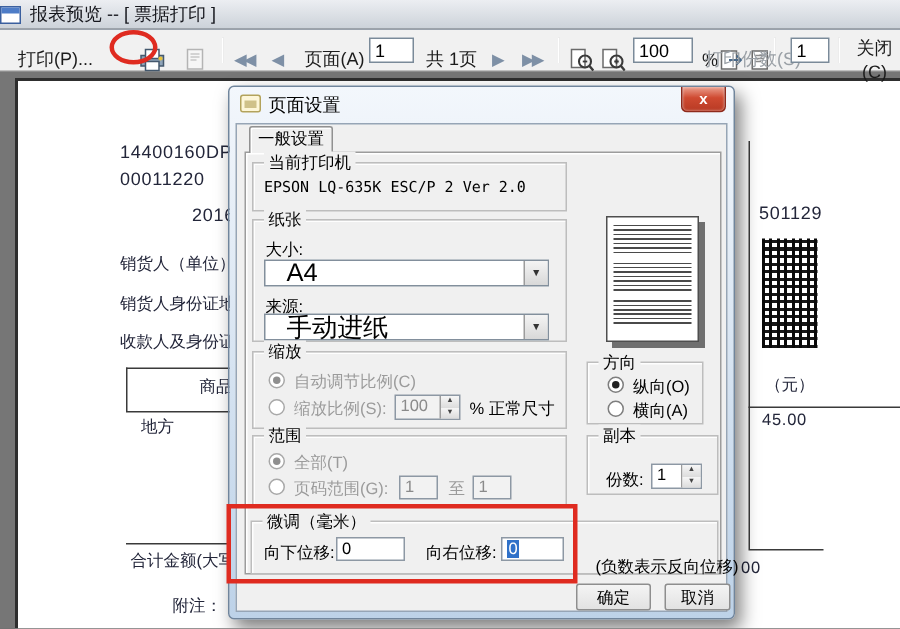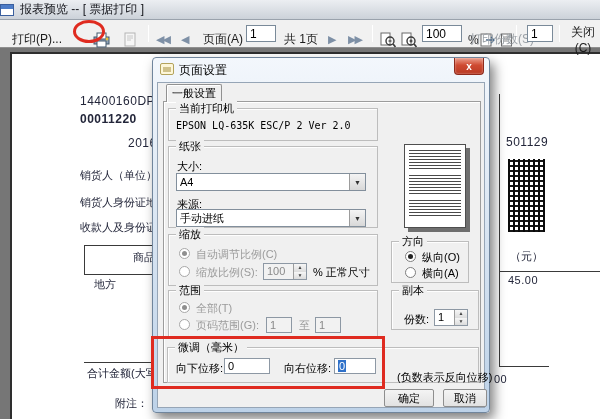--- a/index.html
+++ b/index.html
@@ -53,21 +53,21 @@
     text-align:center;line-height:17px;z-index:3;box-shadow:inset 1px 1px 0 #fff;}
   .panel{position:absolute;left:10px;top:43px;width:318px;height:282px;background:#f0f0f0;
     border:1px solid #9c9c9c;box-shadow:inset 1px 1px 0 #fff;z-index:2;}
   .group{position:absolute;border:1px solid #bdbdbd;box-shadow:inset 1px 1px 0 rgba(255,255,255,.9);z-index:3;}
   .glabel{position:absolute;top:-8px;left:7px;background:#f0f0f0;padding:0 3px;font-size:11px;color:#000;z-index:4;}
   .lbl{position:absolute;font-size:11px;color:#000;white-space:nowrap;z-index:4;}
   .lbl.dis{color:#9b9b9b;}
   .mono{font-family:"DejaVu Sans Mono",monospace;font-size:10px;color:#000;}
   .dd{position:absolute;height:18px;background:#fff;border:1px solid #828f9c;display:flex;
     align-items:center;z-index:4;}
-  .dd .dtext{flex:1;font-size:11px;padding-left:3px;color:#000;}
+  .dd .dtext{flex:1;font-size:17px;padding-left:14px;color:#000;}
   .dd .darr{width:16px;height:100%;background:linear-gradient(#f4f4f4,#d8d8d8);border-left:1px solid #9c9c9c;
     font-size:7px;color:#333;display:flex;align-items:center;justify-content:center;}
   .radio{position:absolute;width:11px;height:11px;border-radius:50%;border:1px solid #7e7e7e;background:#fff;z-index:4;}
   .radio.sel::after{content:"";position:absolute;left:2px;top:2px;width:5px;height:5px;border-radius:50%;background:#222;}
   .radio.dis{border-color:#a8a8a8;}
   .radio.dis.sel::after{background:#8f8f8f;}
   .spinbox{position:absolute;height:17px;background:#fff;border:1px solid #8d98a4;display:flex;z-index:4;}
   .spinbox.dis{background:#f2f2f2;}
   .spinbox .sval{flex:1;font-size:11px;padding:1px 0 0 3px;color:#000;}
   .spinbox.dis .sval{color:#8a8a8a;}
@@ -171,21 +171,21 @@
   </div>
 
   <div class="toolbar" style="background:transparent;border:0;z-index:2;">
     
     
   </div>
 
   <div class="preview">
     <div class="page">
       <span class="rp rp-num" style="left:68px;top:40px;">14400160DP11</span>
-      <span class="rp rp-num" style="left:68px;top:58px;font-weight:bold;">00011220</span>
+      <span class="rp rp-num" style="left:68px;top:58px;">00011220</span>
       <span class="rp rp-num" style="left:116px;top:82px;">2016</span>
       <span class="rp rp-num" style="left:494px;top:81px;">501129</span>
       <span class="rp" style="left:68px;top:114px;">销货人（单位）：</span>
       <span class="rp" style="left:68px;top:141px;">销货人身份证地址</span>
       <span class="rp" style="left:68px;top:166px;">收款人及身份证号</span>
       <div class="hline" style="left:72px;top:191px;width:70px;"></div>
       <div class="vline" style="left:72px;top:191px;height:29px;"></div>
       <span class="rp" style="left:121px;top:196px;">商品</span>
       <div class="hline" style="left:72px;top:220px;width:70px;"></div>
       <span class="rp" style="left:82px;top:223px;">地方</span>

